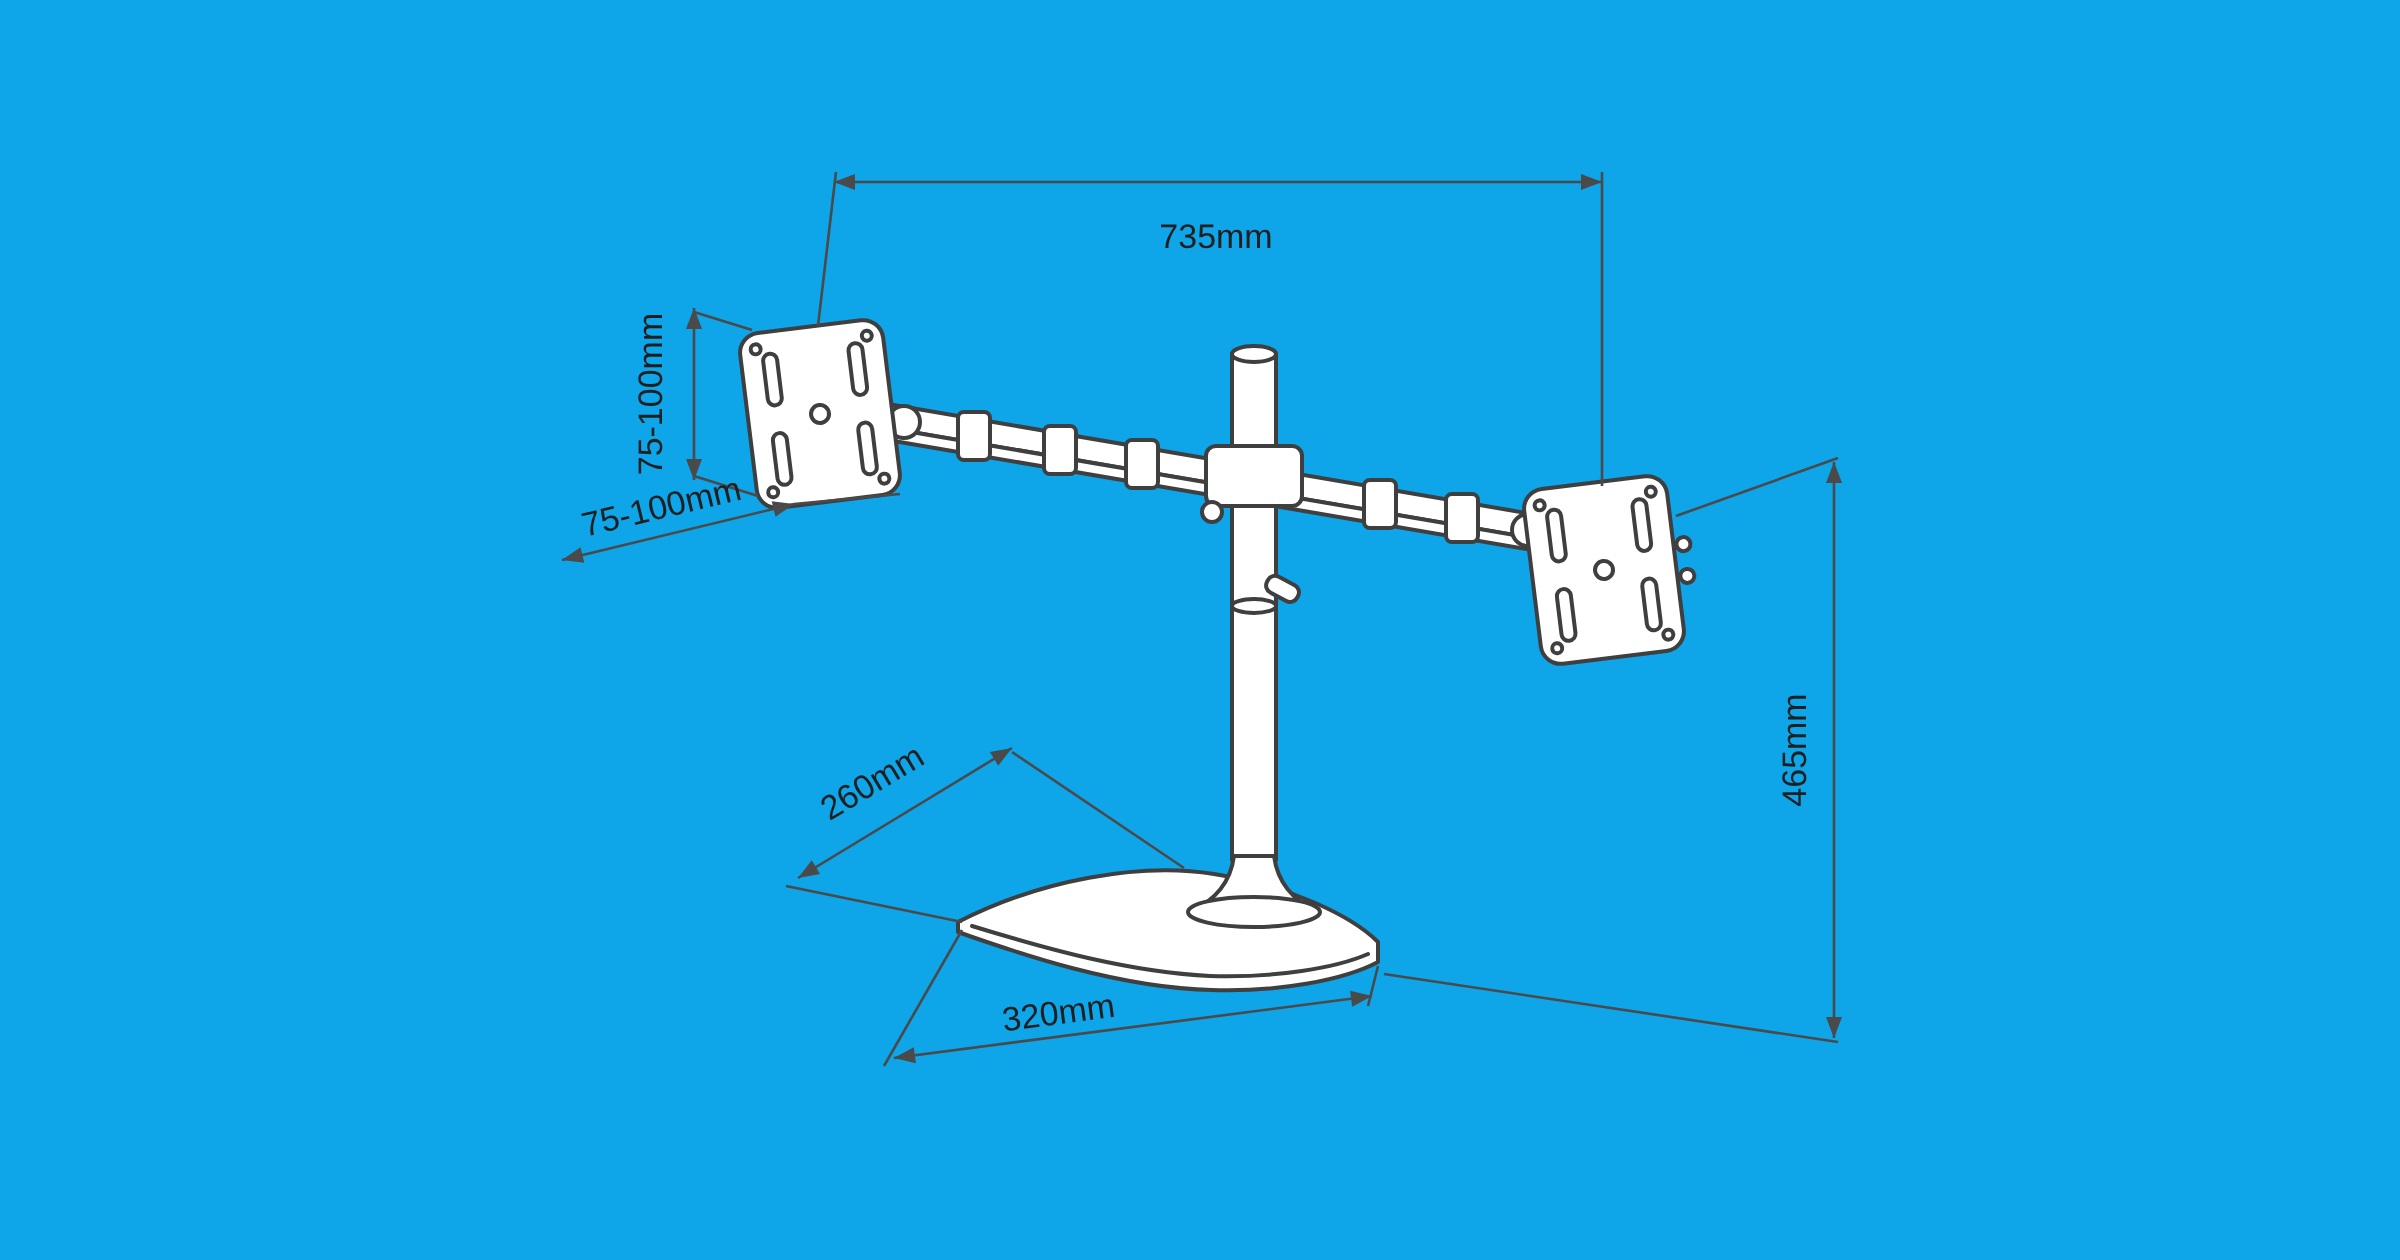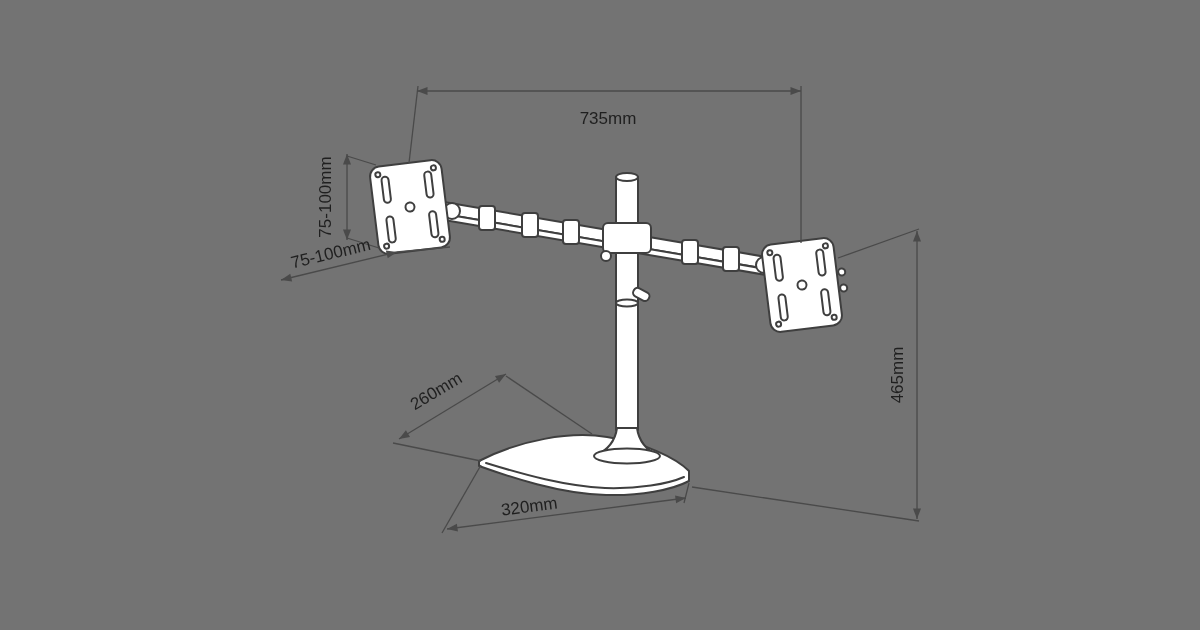--- a/index.html
+++ b/index.html
@@ -1,16 +1,16 @@
 <!DOCTYPE html>
 <html><head>
 <meta charset="utf-8">
 <style>
   html,body{margin:0;padding:0;background:#ffffff;}
-  .canvas{width:1200px;height:630px;background:#737373;position:relative;overflow:hidden;
+  .canvas{width:1200px;height:630px;background:#0ea5e9;position:relative;overflow:hidden;
           font-family:"Liberation Sans","DejaVu Sans",sans-serif;}
   svg{display:block;width:100%;height:100%;}
   .obj{stroke:#3f3f3f;stroke-width:2;fill:#ffffff;stroke-linejoin:round;stroke-linecap:round;}
   .obj .ln{fill:none;}
   .dims{stroke:#4a4a4a;stroke-width:1.3;fill:none;}
   .dims text{stroke:none;fill:#1f1f1f;font-size:17px;font-family:"Liberation Sans","DejaVu Sans",sans-serif;}
 </style>
 </head>
 <body>
 

